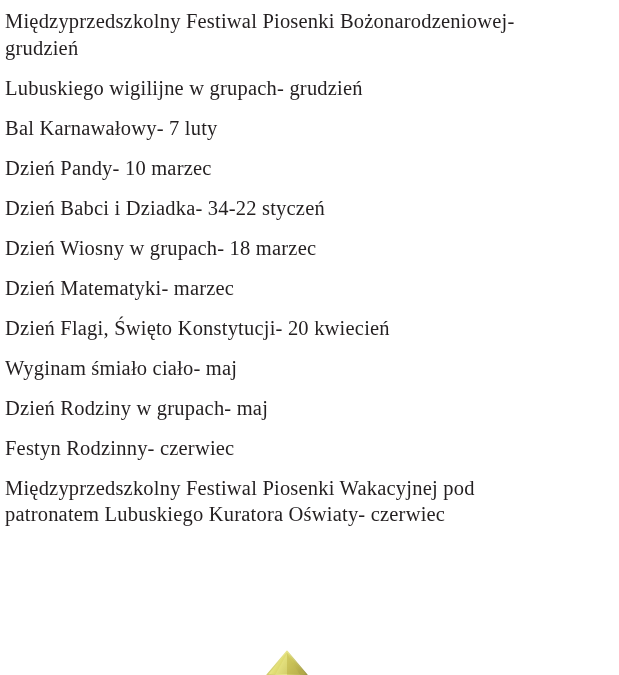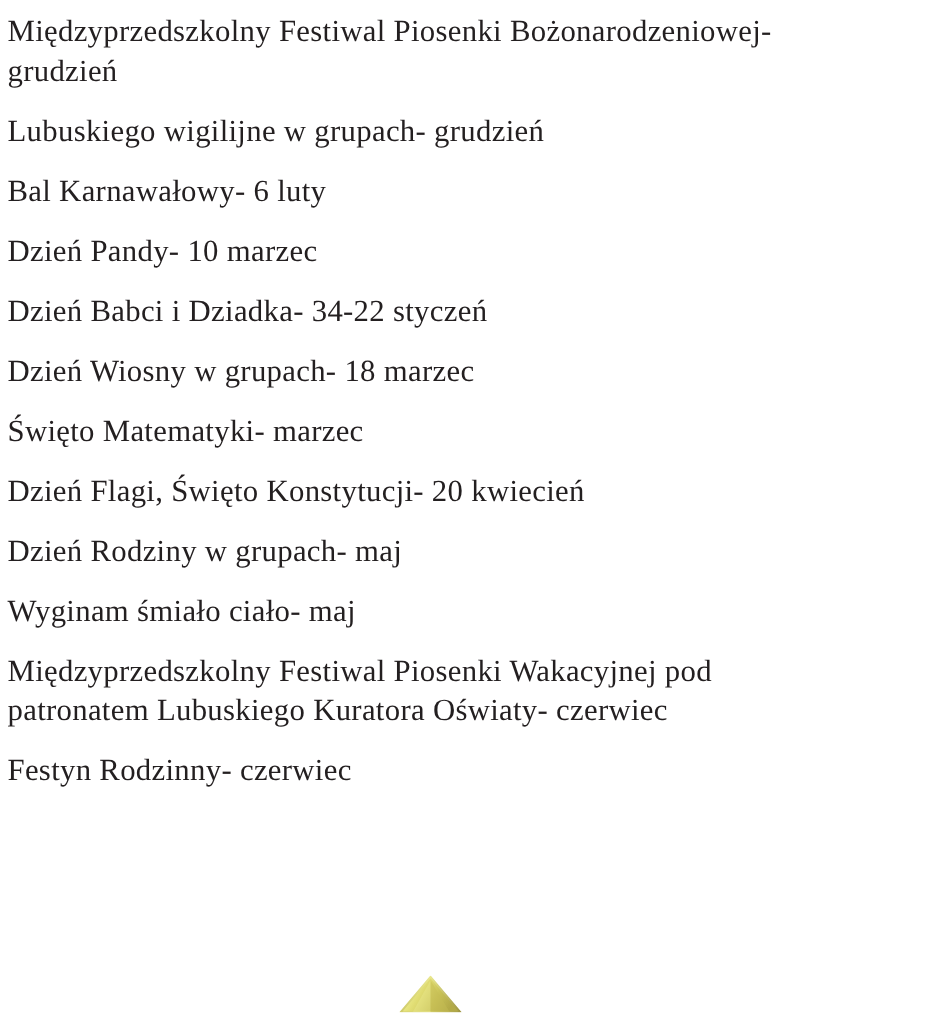--- a/index.html
+++ b/index.html
@@ -76,39 +76,39 @@
 <body>
 
 <div class="page">
 
   <div class="doc-body">
 
     <p class="event-line wrap-narrow">Międzyprzedszkolny Festiwal Piosenki Bożonarodzeniowej- grudzień</p>
 
     <p class="event-line">Lubuskiego wigilijne w grupach- grudzień</p>
 
-    <p class="event-line">Bal Karnawałowy- 6 luty</p>
+    <p class="event-line">Bal Karnawałowy- 7 luty</p>
 
     <p class="event-line">Dzień Pandy- 10 marzec</p>
 
     <p class="event-line">Dzień Babci i Dziadka- 34-22 styczeń</p>
 
     <p class="event-line">Dzień Wiosny w grupach- 18 marzec</p>
 
-    <p class="event-line">Święto Matematyki- marzec</p>
+    <p class="event-line">Dzień Matematyki- marzec</p>
 
     <p class="event-line">Dzień Flagi, Święto Konstytucji- 20 kwiecień</p>
 
+    <p class="event-line">Wyginam śmiało ciało- maj</p>
+
     <p class="event-line">Dzień Rodziny w grupach- maj</p>
 
-    <p class="event-line">Wyginam śmiało ciało- maj</p>
+    <p class="event-line">Festyn Rodzinny- czerwiec</p>
 
     <p class="event-line wrap-last">Międzyprzedszkolny Festiwal Piosenki Wakacyjnej pod patronatem Lubuskiego Kuratora Oświaty- czerwiec</p>
-
-    <p class="event-line">Festyn Rodzinny- czerwiec</p>
 
   </div>
 
   <div class="spacer-zone"></div>
 
   <div class="triangle-graphic">
     <svg width="42" height="25" viewBox="0 0 42 25" xmlns="http://www.w3.org/2000/svg">
       <defs>
         <linearGradient id="goldGrad" x1="0" y1="0" x2="1" y2="0.35">
           <stop offset="0%" stop-color="#e7e77e"></stop>

